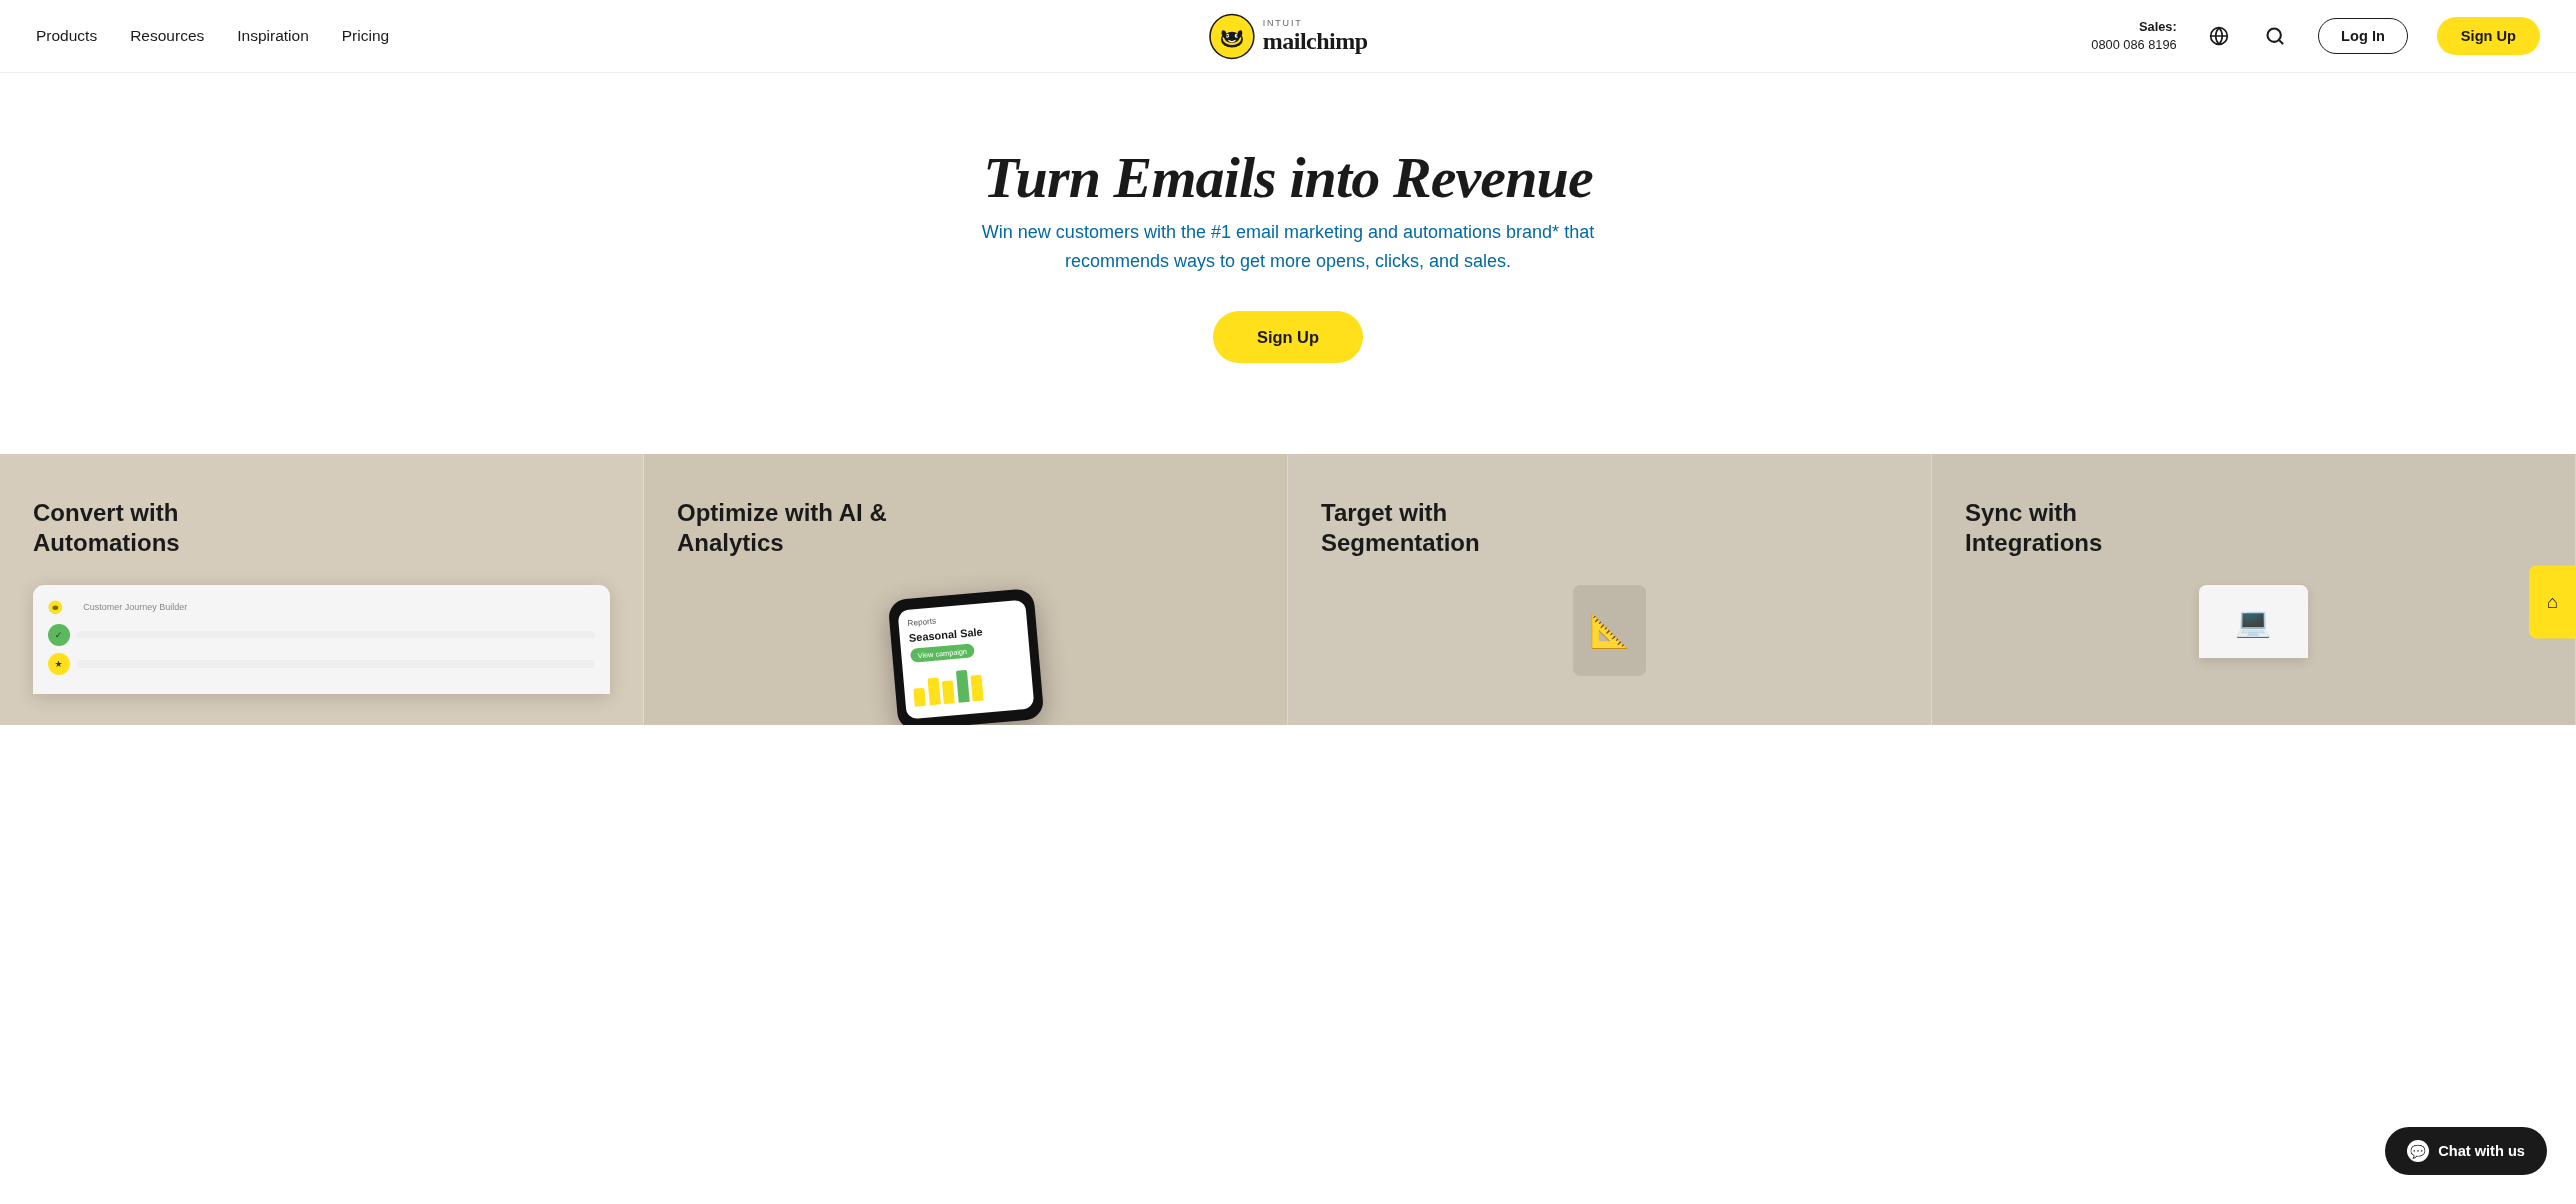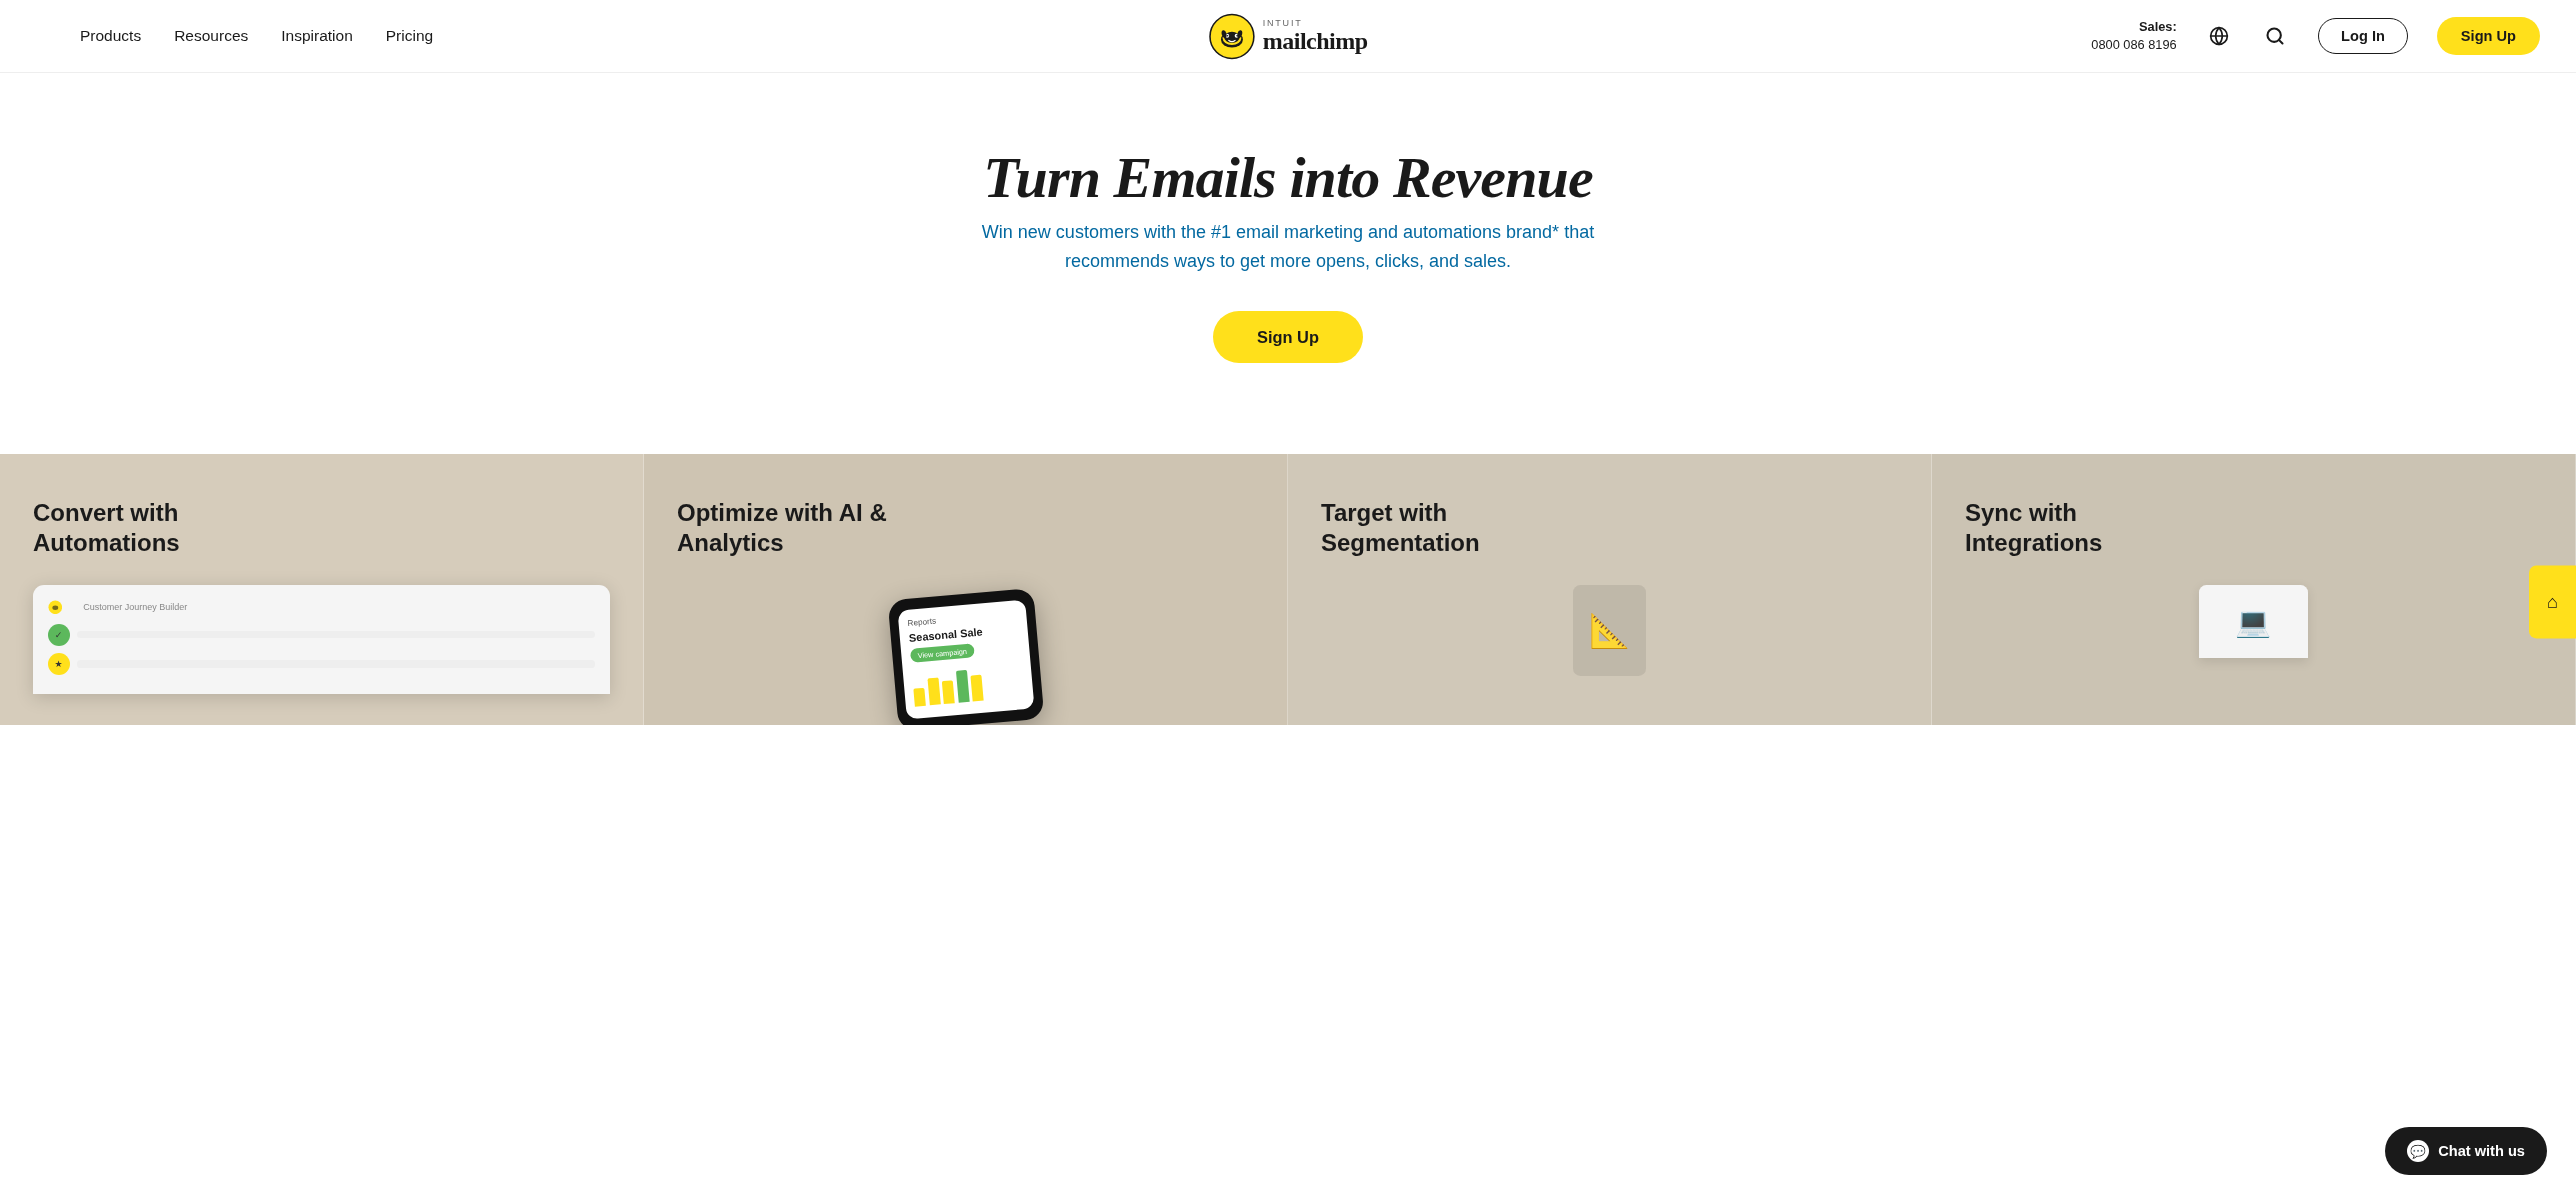--- a/index.html
+++ b/index.html
@@ -23,21 +23,20 @@
       height: 73px;
       background: #fff;
       border-bottom: 0.9px solid #eee;
       position: relative;
     }
 
     .nav-left {
       display: flex;
       align-items: center;
       gap: 33px;
-      margin-left: 44px;
     }
 
     .nav-link {
       font-size: 15.5px;
       font-weight: 500;
       color: #1a1a1a;
       cursor: pointer;
       text-decoration: none;
       white-space: nowrap;
     }

